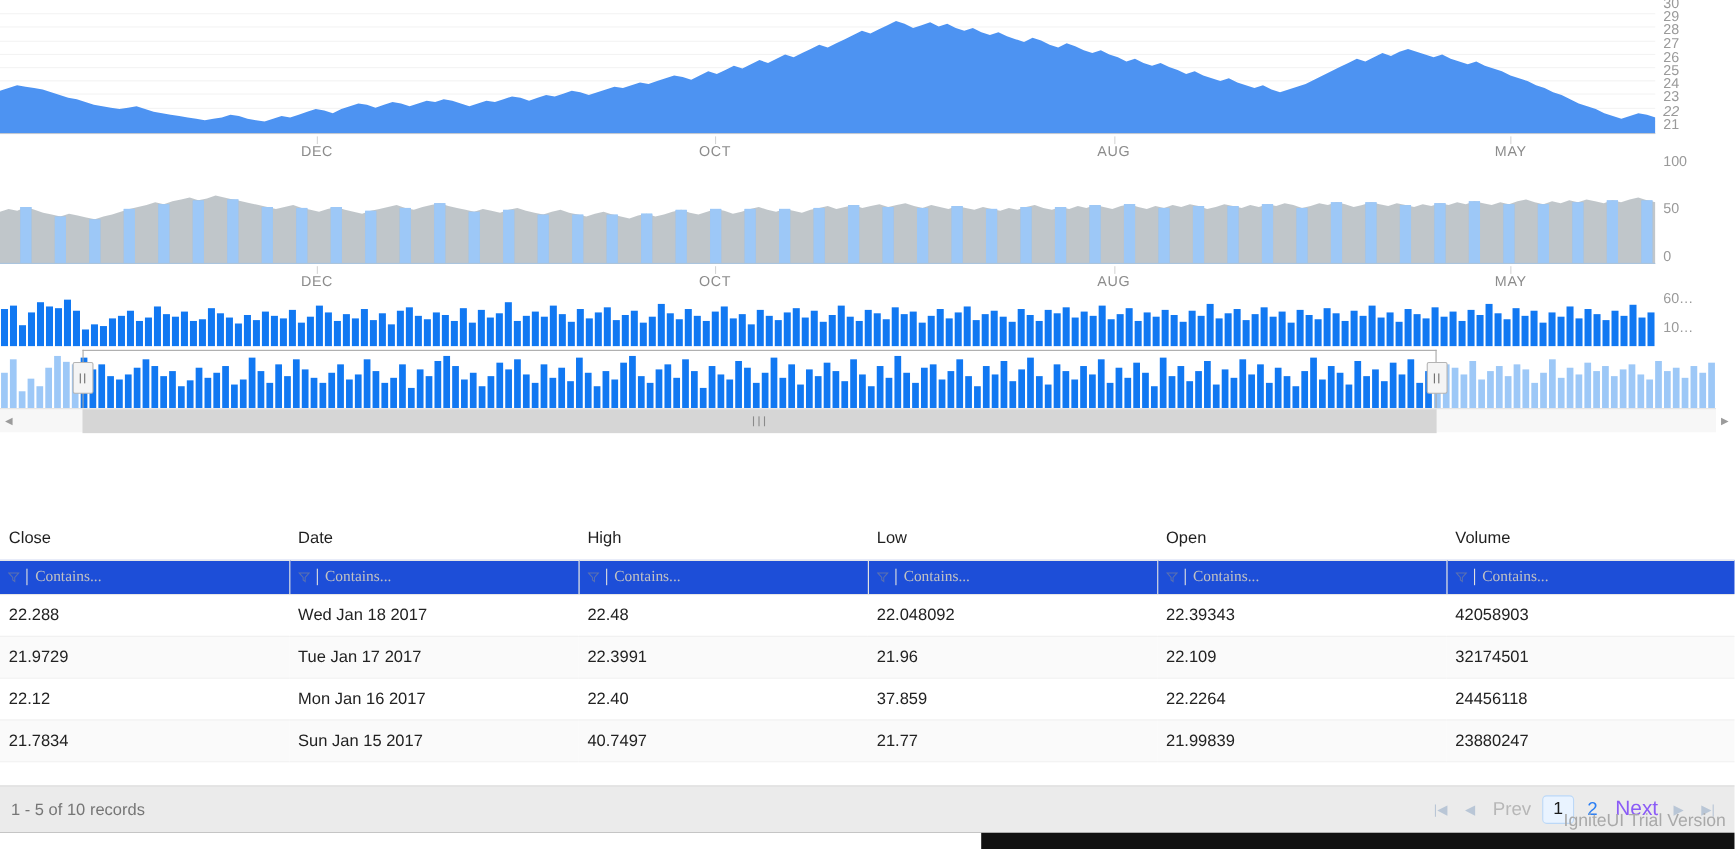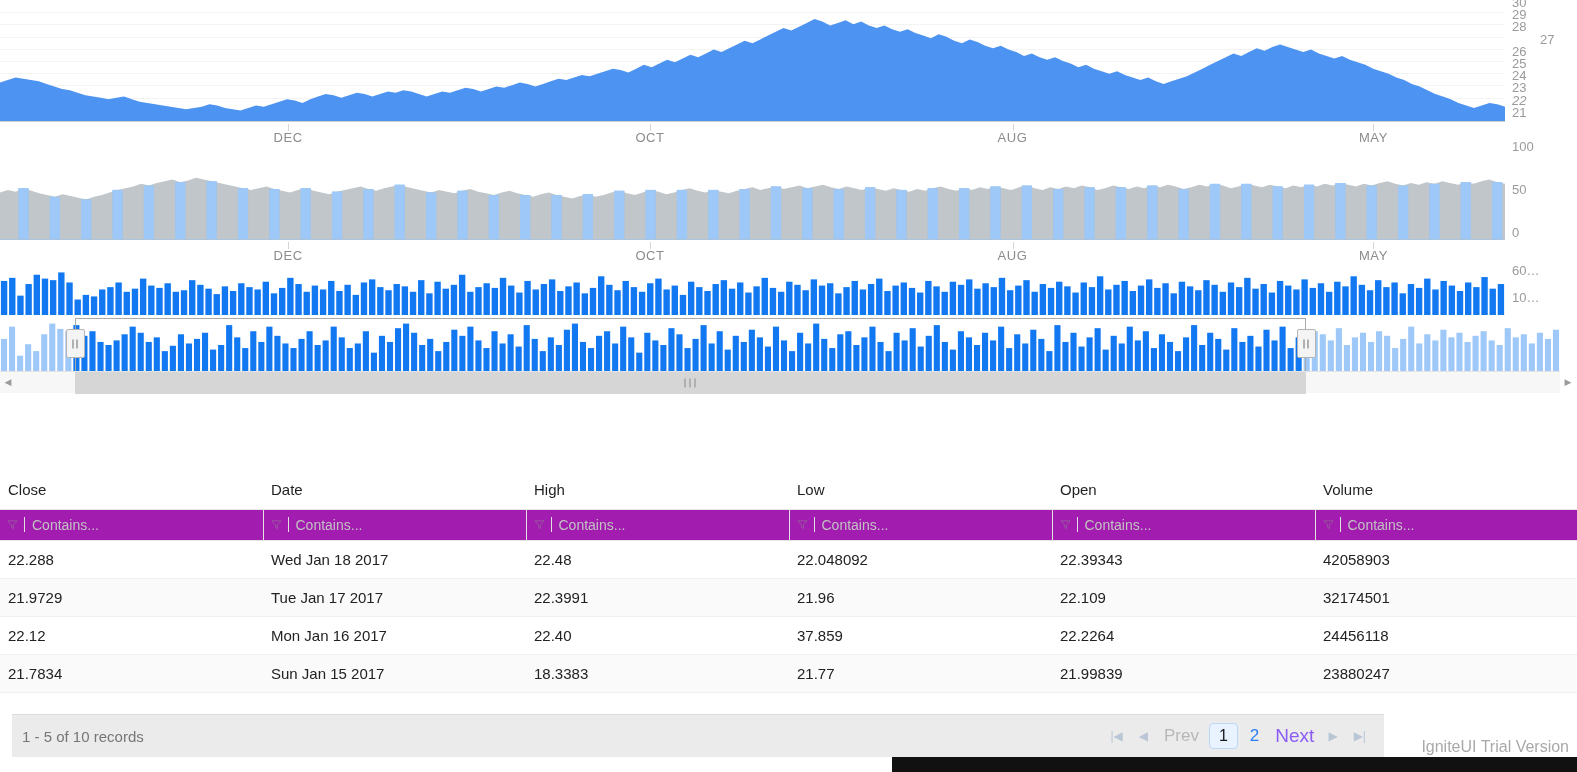--- a/index.html
+++ b/index.html
@@ -112,38 +112,38 @@
   }
 
   table.data-grid { position:absolute; left:0; top:56px; width:1577px; border-collapse:collapse; table-layout:fixed;margin-top:21px; }
   table.data-grid th, table.data-grid td { text-align:left; }
   table.data-grid thead th {
     height:38px; font-size:15px; font-weight:normal; color:#1f1f1f;
     background:#fff; padding:0 0 0 8px; border-bottom:1px solid #e6e6e6;
     vertical-align:middle;
   }
   .filter-row td {
-    height:31px; background:#a21caf; border-bottom:1px solid #e6e6e6;
-    border-right:1px solid #e2e2e2; padding:0;
+    height:31px; background:#1d4ed8; border-bottom:1px solid #e6e6e6;
+    border-right:1px solid #e2e2e2; padding:0;font-family:Liberation Serif, serif;
   }
   .filter-row td:last-child { border-right:none; }
   .filter-cell { display:flex; align-items:center; height:29px; padding-left:7px; }
   .funnel {
     width:11px; height:11px; flex:0 0 11px; margin-right:6px; opacity:.55;
   }
   .filter-divider { width:1px; height:15px; background:#e0e0e0; margin-right:7px; }
   .filter-ph { font-size:14px; color:#c2c2c2; }
   tbody.body-rows td {
     height:38px; font-size:15px; color:#222; padding-left:8px;
     border-bottom:1px solid #f0f0f0;
   }
   tbody.body-rows tr:nth-child(even) td { background:#fafafa; }
 
   .grid-footer {
-    position:absolute; left:12px; bottom:15px; width:1372px; height:43px;
+    position:absolute; left:0; bottom:15px; width:1577px; height:43px;
     background:#ebebeb; border-top:1px solid #dcdcdc;
     display:flex; align-items:center;
   }
   .footer-count { font-size:15px; color:#767676; padding-left:10px; }
   .pager { margin-left:auto; display:flex; align-items:center; padding-right:12px; gap:4px; }
   .pager-arrow { color:#b9c6d6; font-size:12px; padding:0 6px; }
   .pager-prev { font-size:17px; color:#b7b7b7; padding:0 6px; }
   .pager-next { font-size:19px; color:#8b5cf6; padding:0 4px; }
   .pager-num { font-size:17px; color:#2a7ef4; padding:0 8px; }
   .pager-num.active {
@@ -177,21 +177,21 @@
           <div class="gridline" style="top: 109.8px;"></div>
           <svg width="1505" height="122" class="series" style="position: absolute; left: 0px; top: 0px;">
             <path d="M0,122 L0.00,82.60 L7.76,80.06 L15.52,77.52 L23.27,78.79 L31.03,80.06 L38.79,81.33 L46.55,83.88 L54.30,86.42 L62.06,88.96 L69.82,90.23 L77.58,92.77 L85.34,95.31 L93.09,96.58 L100.85,97.85 L108.61,99.13 L116.37,97.85 L124.12,96.58 L131.88,99.13 L139.64,101.67 L147.40,102.94 L155.15,104.21 L162.91,105.48 L170.67,106.75 L178.43,108.02 L186.19,109.29 L193.94,108.02 L201.70,106.75 L209.46,104.21 L217.22,105.48 L224.97,108.02 L232.73,109.29 L240.49,110.56 L248.25,108.02 L256.01,105.48 L263.76,106.75 L271.52,104.21 L279.28,101.67 L287.04,99.13 L294.79,100.40 L302.55,102.94 L310.31,99.13 L318.07,96.58 L325.82,94.04 L333.58,95.31 L341.34,97.85 L349.10,95.31 L356.86,92.77 L364.61,94.04 L372.37,96.58 L380.13,94.04 L387.89,91.50 L395.64,92.77 L403.40,90.23 L411.16,91.50 L418.92,94.04 L426.68,96.58 L434.43,94.04 L442.19,91.50 L449.95,92.77 L457.71,90.23 L465.46,87.69 L473.22,88.96 L480.98,91.50 L488.74,88.96 L496.49,86.42 L504.25,87.69 L512.01,85.15 L519.77,82.60 L527.53,83.88 L535.28,86.42 L543.04,83.88 L550.80,81.33 L558.56,78.79 L566.31,80.06 L574.07,77.52 L581.83,74.98 L589.59,76.25 L597.35,73.71 L605.10,71.17 L612.86,68.63 L620.62,69.90 L628.38,72.44 L636.13,68.63 L643.89,64.81 L651.65,67.35 L659.41,63.54 L667.16,59.73 L674.92,62.27 L682.68,58.46 L690.44,54.65 L698.20,57.19 L705.95,53.38 L713.71,49.56 L721.47,52.10 L729.23,48.29 L736.98,44.48 L744.74,40.67 L752.50,43.21 L760.26,39.40 L768.02,35.58 L775.77,31.77 L783.53,27.96 L791.29,30.50 L799.05,26.69 L806.80,22.88 L814.56,19.06 L822.32,21.60 L830.08,25.42 L837.84,22.88 L845.59,20.33 L853.35,24.15 L861.11,21.60 L868.87,25.42 L876.62,27.96 L884.38,25.42 L892.14,29.23 L899.90,31.77 L907.65,29.23 L915.41,33.04 L923.17,35.58 L930.93,38.13 L938.69,34.31 L946.44,36.85 L954.20,40.67 L961.96,43.21 L969.72,39.40 L977.47,41.94 L985.23,45.75 L992.99,48.29 L1000.75,45.75 L1008.51,49.56 L1016.26,52.10 L1024.02,55.92 L1031.78,53.38 L1039.54,57.19 L1047.29,59.73 L1055.05,57.19 L1062.81,61.00 L1070.57,63.54 L1078.32,67.35 L1086.08,64.81 L1093.84,68.63 L1101.60,71.17 L1109.36,73.71 L1117.11,71.17 L1124.87,74.98 L1132.63,77.52 L1140.39,80.06 L1148.14,77.52 L1155.90,81.33 L1163.66,83.88 L1171.42,81.33 L1179.18,78.79 L1186.93,76.25 L1194.69,72.44 L1202.45,68.63 L1210.21,64.81 L1217.96,61.00 L1225.72,57.19 L1233.48,53.38 L1241.24,55.92 L1248.99,52.10 L1256.75,48.29 L1264.51,50.83 L1272.27,47.02 L1280.03,44.48 L1287.78,47.02 L1295.54,49.56 L1303.30,52.10 L1311.06,49.56 L1318.81,53.38 L1326.57,55.92 L1334.33,58.46 L1342.09,55.92 L1349.85,59.73 L1357.60,62.27 L1365.36,64.81 L1373.12,68.63 L1380.88,71.17 L1388.63,73.71 L1396.39,77.52 L1404.15,80.06 L1411.91,83.88 L1419.66,86.42 L1427.42,90.23 L1435.18,94.04 L1442.94,96.58 L1450.70,99.13 L1458.45,102.94 L1466.21,105.48 L1473.97,108.02 L1481.73,105.48 L1489.48,102.94 L1497.24,104.21 L1505.00,106.75 L1505,122 Z" fill="#4d93f2"></path>
           </svg>
           <div class="baseline" style="top: 121px;"></div>
         </div>
       <div class="axis-labels" id="area-axis" style="left:1512px; top:0;">
           <div class="axis-label" style="top: -5px; left: 0px;">30</div>
           <div class="axis-label" style="top: 7.2px; left: 0px;">29</div>
           <div class="axis-label" style="top: 19.4px; left: 0px;">28</div>
-          <div class="axis-label" style="top: 31.6px; left: 0px; margin-left: 28px;">27</div>
+          <div class="axis-label" style="top: 31.6px; left: 0px;">27</div>
           <div class="axis-label" style="top: 43.8px; left: 0px;">26</div>
           <div class="axis-label" style="top: 56px; left: 0px;">25</div>
           <div class="axis-label" style="top: 68.2px; left: 0px;">24</div>
           <div class="axis-label" style="top: 80.4px; left: 0px;">23</div>
           <div class="axis-label" style="top: 92.6px; left: 0px; font-style: italic;">22</div>
           <div class="axis-label" style="top: 104.8px; left: 0px;">21</div>
         </div>
       <div class="xaxis" id="area-xaxis" style="top:124px; height:20px;">
           <div class="xtick-mark" style="left: 288.207px; top: 0px;"></div>
           <div class="xtick-label" style="left: 288.207px; top: 6px;">DEC</div>
@@ -834,21 +834,21 @@
             <td>22.12</td>
             <td>Mon Jan 16 2017</td>
             <td>22.40</td>
             <td>37.859</td>
             <td>22.2264</td>
             <td>24456118</td>
           </tr>
           <tr>
             <td>21.7834</td>
             <td>Sun Jan 15 2017</td>
-            <td>18.3383</td>
+            <td>40.7497</td>
             <td>21.77</td>
             <td>21.99839</td>
             <td>23880247</td>
           </tr>
         </tbody>
     </table>
 
     <div class="grid-footer">
       <span class="footer-count">1 - 5 of 10 records</span>
       <div class="pager">

